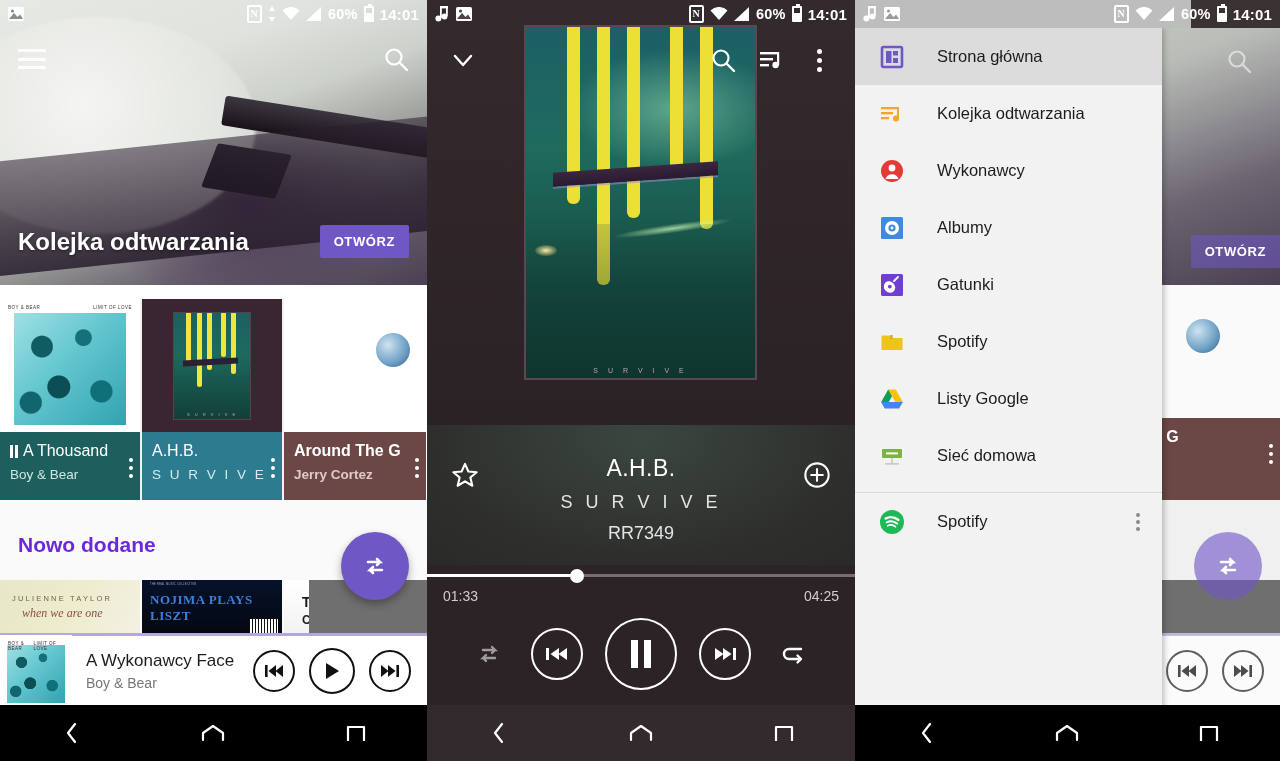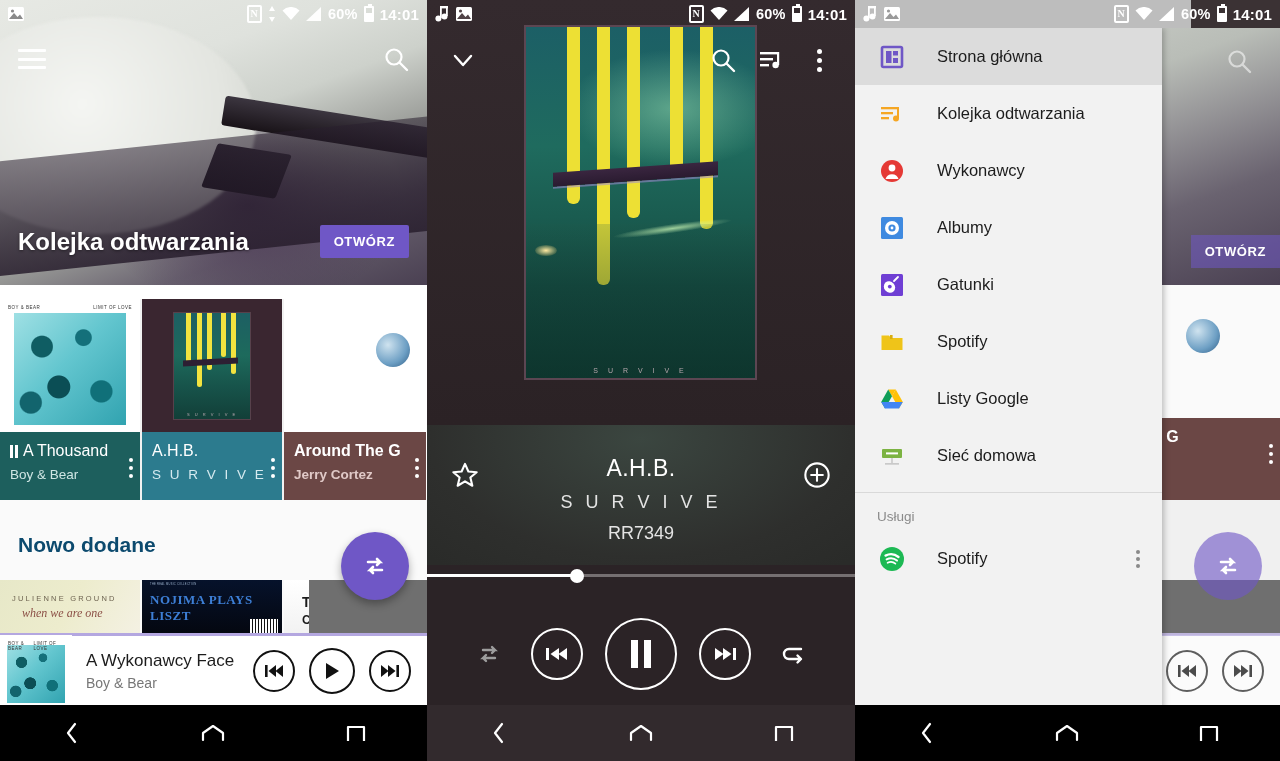--- a/index.html
+++ b/index.html
@@ -135,21 +135,21 @@
   .art-jc .rock {
     position:absolute; left:-6%; bottom:0; width:112%; height:40%;
     background: linear-gradient(180deg,#8d8d8d,#3a3a3a 60%, #141414);
     border-radius: 48% 52% 0 0 / 60% 55% 0 0;
   }
   .art-jc .logo { position:absolute; left:8px; top:6px; font-size:12px; color:#fff; font-family:"Liberation Serif",serif; font-style:italic; line-height:.95; }
   .art-jc .logo small { display:block; font-size:4.5px; font-style:normal; letter-spacing:.5px; }
 
   
   .nowo { position:absolute; top: 500px; left:0; width:427px; height: 205px; background:#fafafa; }
-  .nowo-title { position:absolute; left:18px; top: 33px; font-size: 21px; font-weight: bold; color:#0c4a6e; }
+  .nowo-title { position:absolute; left:18px; top: 33px; font-size: 21px; font-weight: bold; color:#6d28d9; }
   .nowo-row { position:absolute; top: 80px; left:0; width: 427px; height: 55px; display:flex; }
   .nthumb { width: 142px; height: 55px; position:relative; overflow:hidden; border-right:2px solid #fafafa; }
   .nt1 { background: linear-gradient(120deg, #e7e8c8 0%, #edeccd 50%, #f4f1e3 100%); }
   .nt1 .l1 { position:absolute; left:12px; top:14px; font-size:7.5px; letter-spacing:2.2px; color:#6d6350; }
   .nt1 .l2 { position:absolute; left:22px; top:26px; font-size:12px; color:#8b4f45; font-family:"Liberation Serif",serif; font-style:italic; }
   .nt2 { background: linear-gradient(180deg,#06122b,#04070f); }
   .nt2 .l1 { position:absolute; left:8px; top:3px; font-size:2.6px; color:#9fb5cf; letter-spacing:.3px; }
   .nt2 .l2 { position:absolute; left:8px; top:12px; font-size:13px; font-weight:bold; color:#3d7fd6; font-family:"Liberation Serif",serif; letter-spacing:.5px; }
   .nt2 .keys { position:absolute; right:4px; bottom:2px; width:28px; height:14px; background:repeating-linear-gradient(90deg,#fff 0 2px,#111 2px 3px); }
   .nt3 { background: linear-gradient(180deg,#ffffff,#f2f2f2); }
@@ -407,21 +407,21 @@
               <i></i>
             </div>
         </div>
       </div>
     </div>
 
     <div class="nowo">
       <div class="nowo-title">Nowo dodane</div>
       <div class="nowo-row">
         <div class="nthumb nt1">
-          <div class="l1">JULIENNE GROUND</div>
+          <div class="l1">JULIENNE TAYLOR</div>
           <div class="l2">when we are one</div>
         </div>
         <div class="nthumb nt2">
           <div class="l1">THE REAL MUSIC COLLECTION</div>
           <div class="l2">NOJIMA PLAYS LISZT</div>
           <div class="keys"></div>
         </div>
         <div class="nthumb nt3">
           <div class="l1">THR<span class="hl">33</span>'S</div>
           <div class="l2">COMPANY</div>
@@ -593,20 +593,24 @@
             <circle cx="12" cy="12" r="10"></circle>
             <path d="M12 7 V17 M7 12 H17"></path>
           </svg>
       </div>
     </div>
 
     <div class="p2-seek">
       <div class="seek-track"></div>
       <div class="seek-fill" id="seekFill" style="width: 35%;"></div>
       <div class="seek-knob" id="seekKnob" style="left: calc(35% - 7px);"></div>
+    </div>
+    <div class="p2-times">
+      <span>01:33</span>
+      <span>04:25</span>
     </div>
 
     <div class="p2-ctrls">
       <div class="icn-btn">
         <svg width="30" height="30" viewBox="0 0 30 30" fill="none" stroke="#9d9d9d" stroke-width="2.4" stroke-linecap="round">
           <path d="M9 11 H21 L18 8 M21 11 L18 14"></path>
             <path d="M21 19 H9 L12 16 M9 19 L12 22"></path>
         </svg>
       </div>
       <div class="rndbtn">
@@ -852,21 +856,20 @@
             <rect x="2" y="5" width="20" height="9" rx="1" fill="#7cb342"></rect>
             <rect x="6" y="8.4" width="12" height="2" fill="#fff"></rect>
             <rect x="11.2" y="14" width="1.6" height="5" fill="#c9c9c9"></rect>
             <rect x="5" y="19" width="14" height="1.7" fill="#c9c9c9"></rect>
           </svg>
         </span>
         <span class="dr-label">Sieć domowa</span>
       </div>
 
       <div class="dr-sep"></div>
-      <div class="dr-section">Usługi</div>
 
       <div class="dr-item">
         <span class="dr-ico">
           <svg width="26" height="26" viewBox="0 0 26 26">
               <circle cx="13" cy="13" r="12" fill="#1db954"></circle>
             <path d="M6.5 9.6 a12 12 0 0 1 13 1.4" stroke="#fff" stroke-width="2.3" fill="none" stroke-linecap="round"></path>
             <path d="M7.6 13.4 a9.5 9.5 0 0 1 10.4 1.2" stroke="#fff" stroke-width="2" fill="none" stroke-linecap="round"></path>
             <path d="M8.6 16.8 a7 7 0 0 1 7.8 0.9" stroke="#fff" stroke-width="1.7" fill="none" stroke-linecap="round"></path>
           </svg>
         </span>

